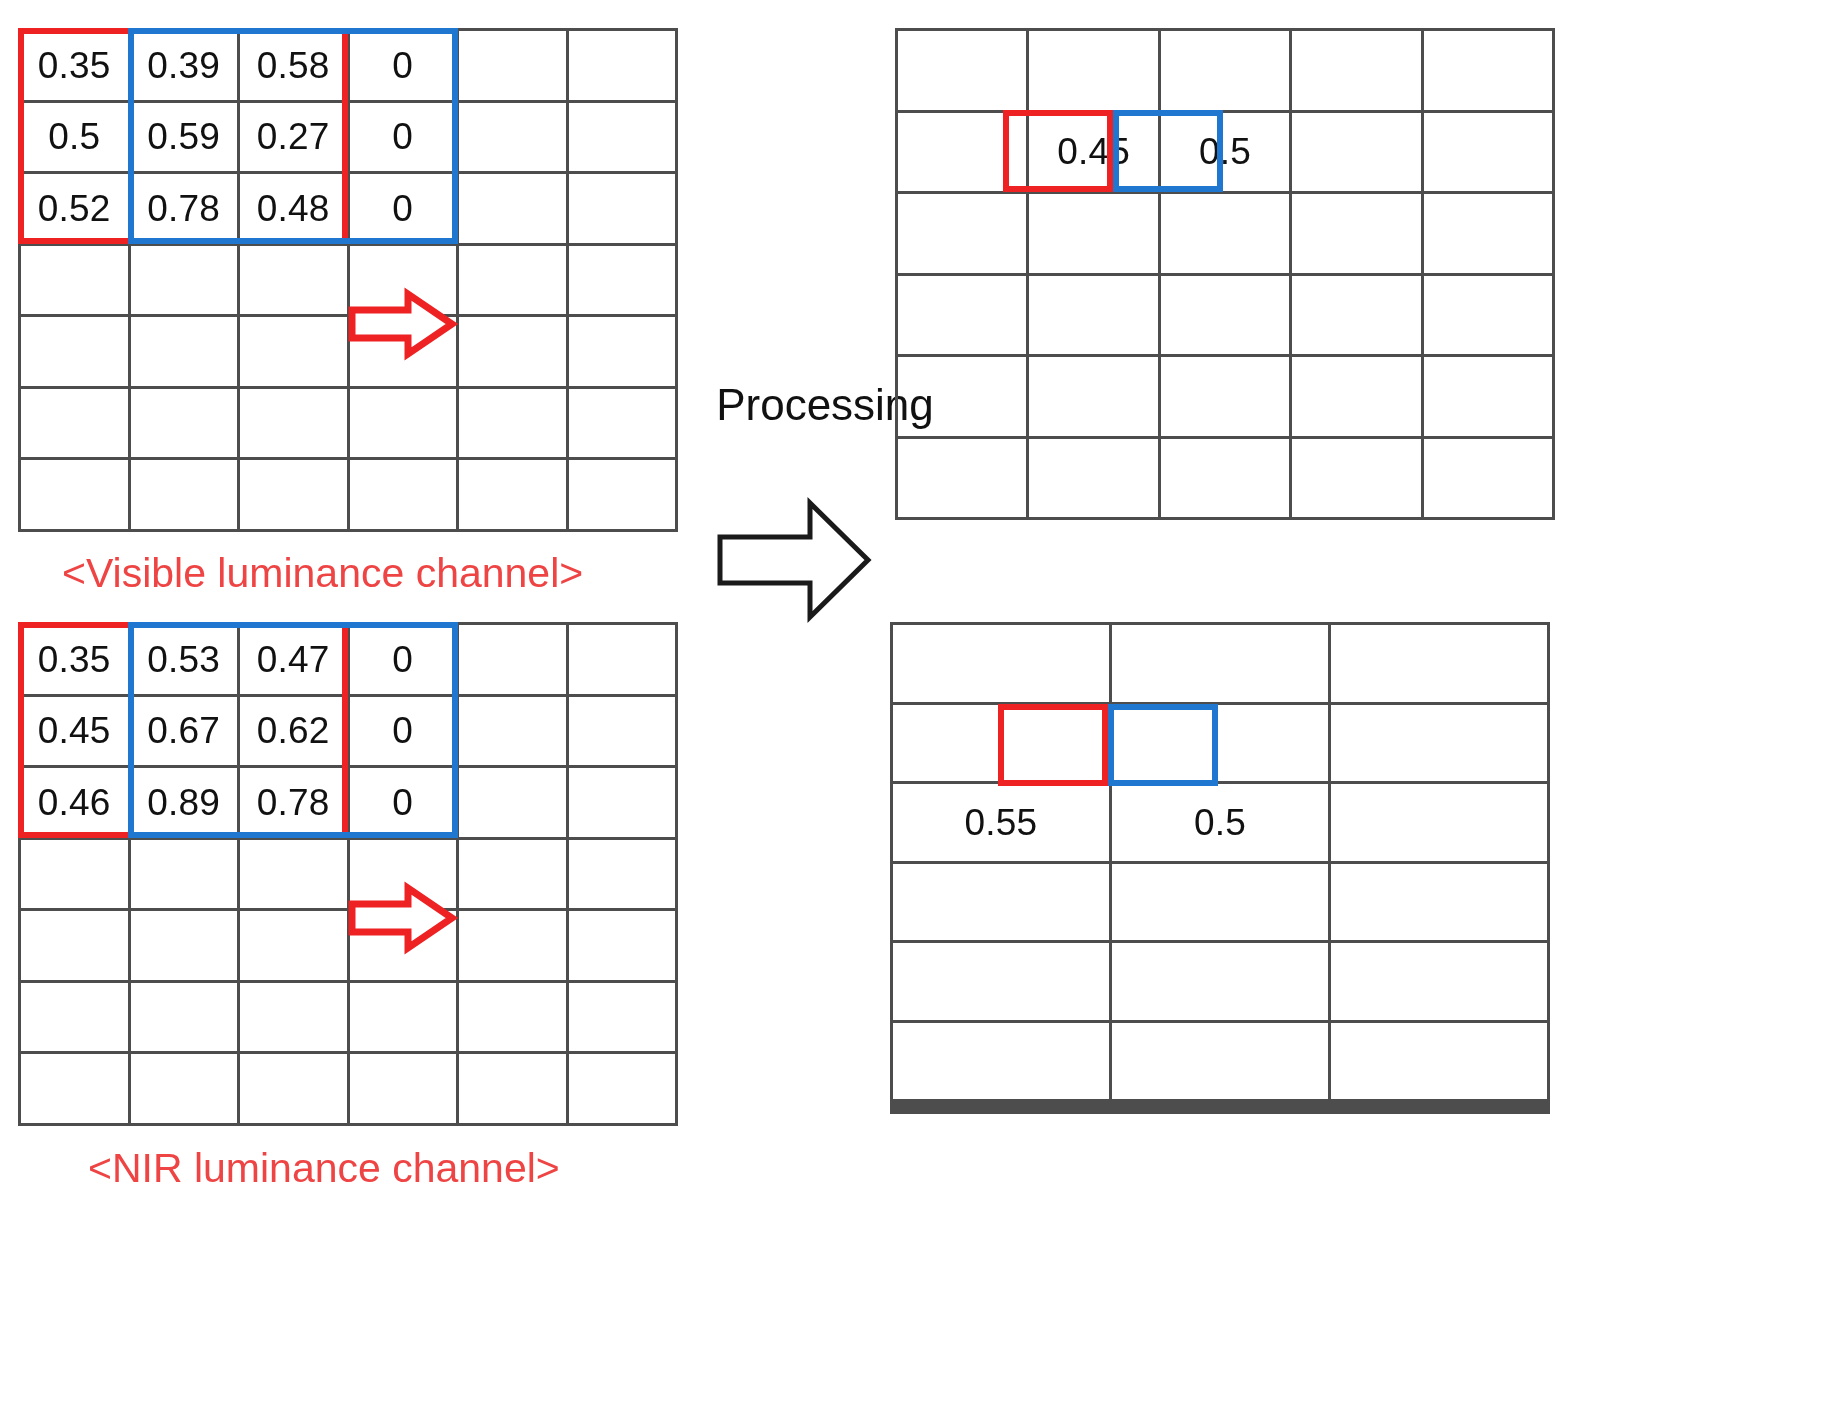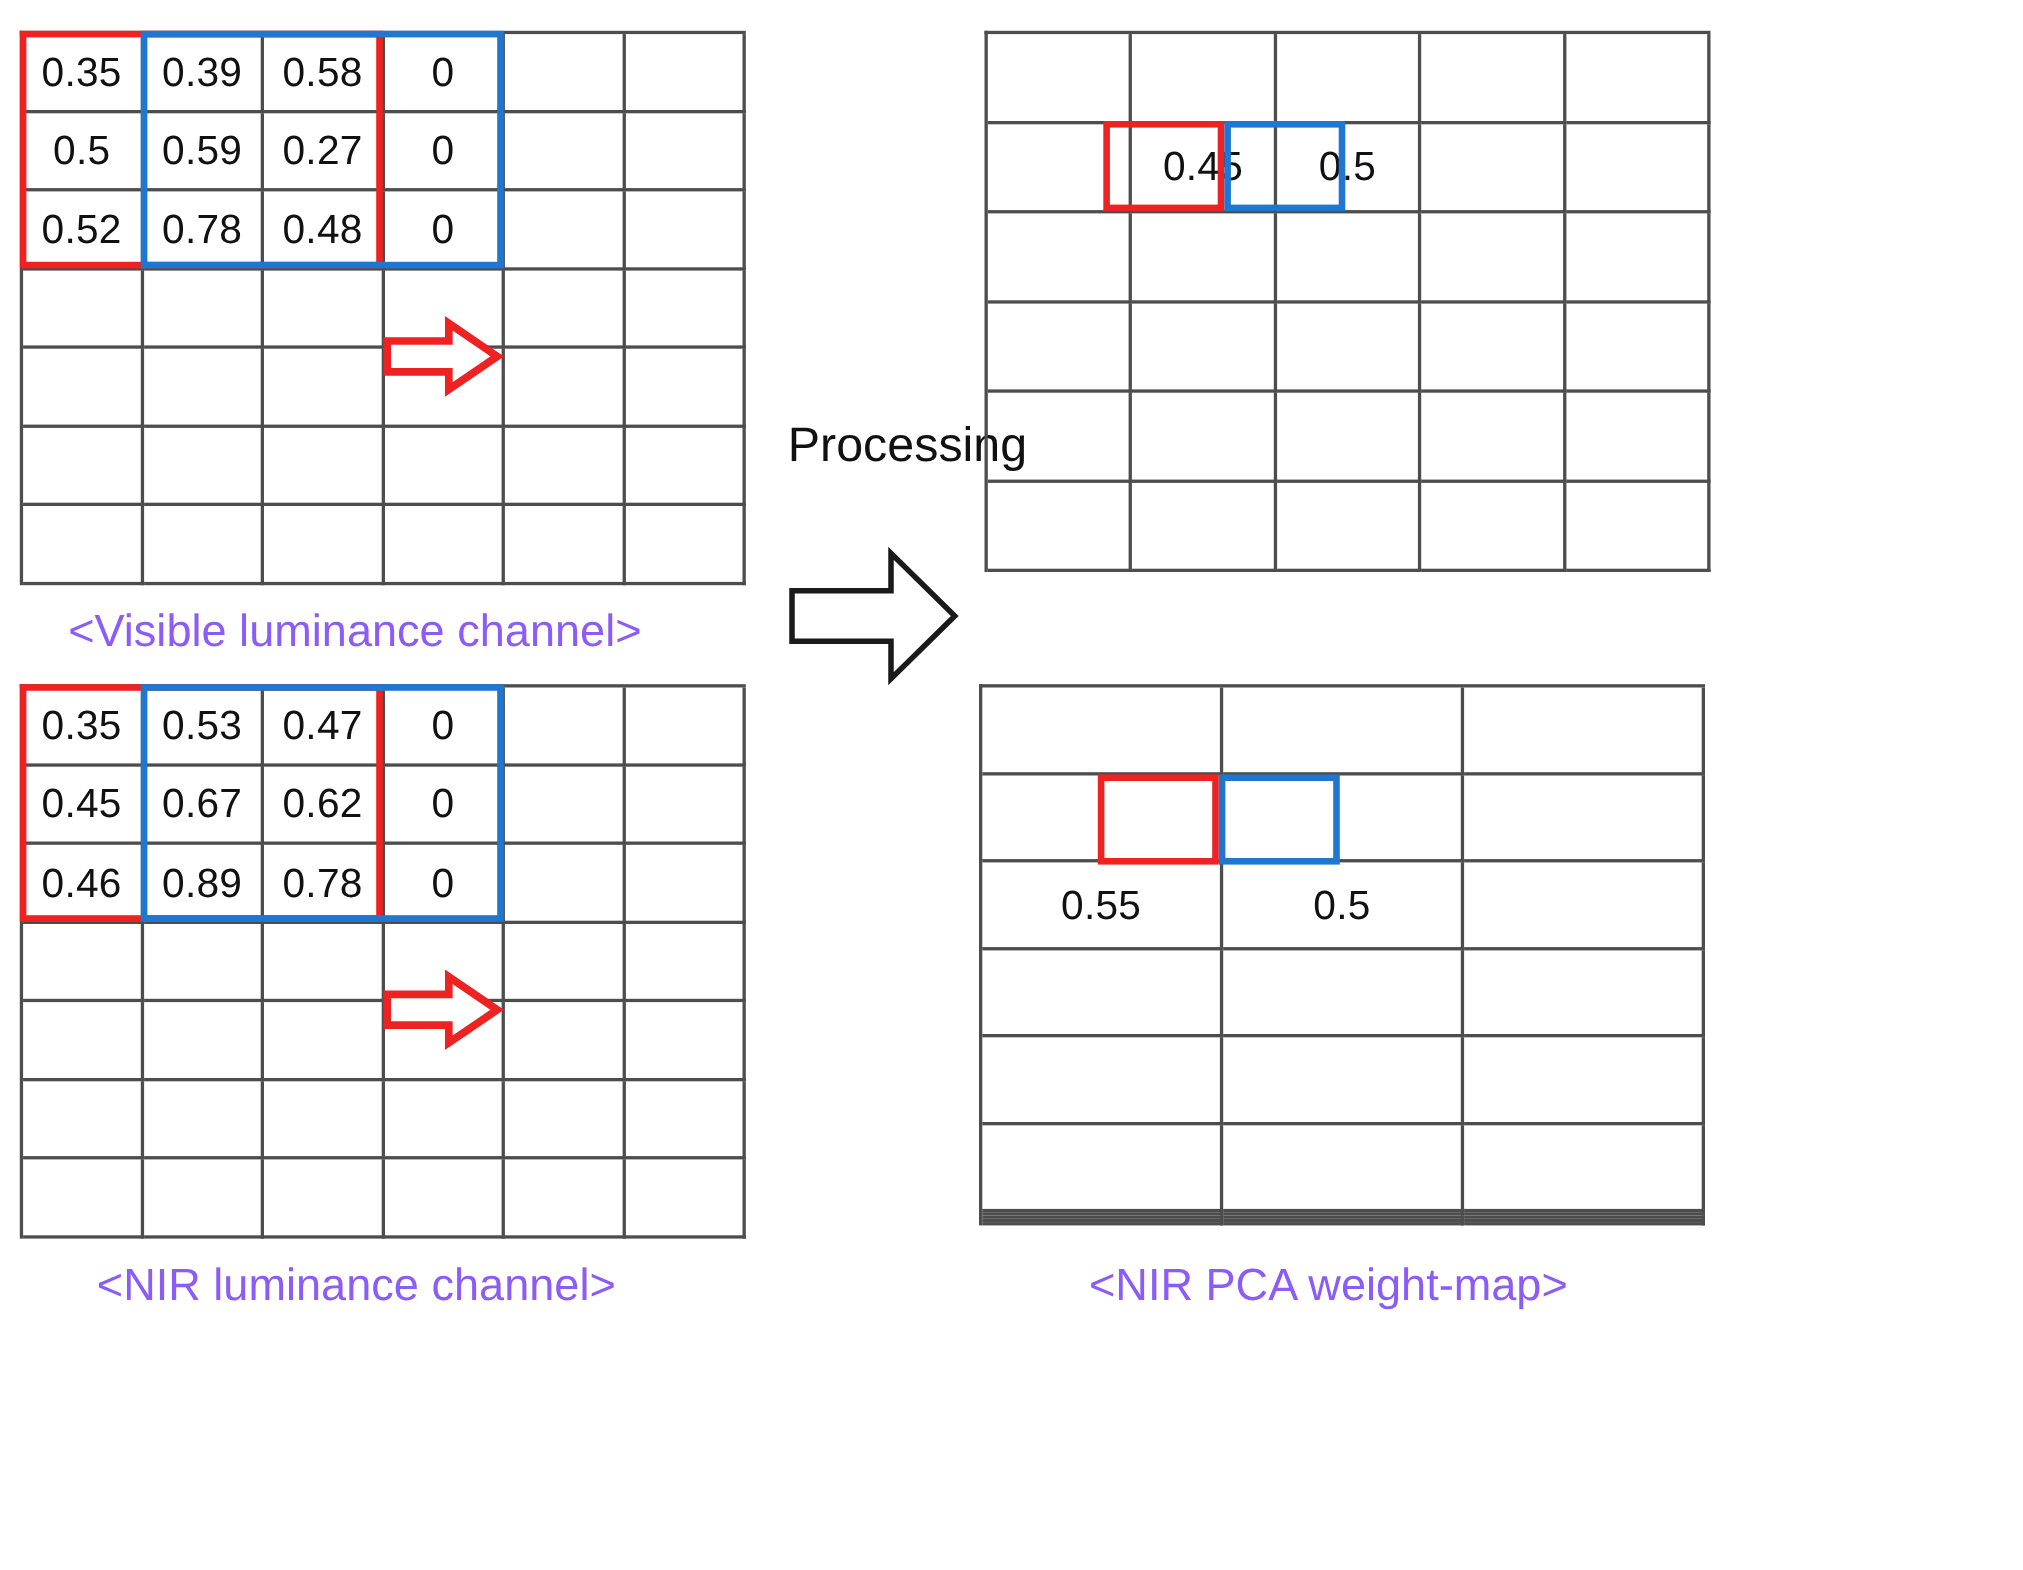--- a/index.html
+++ b/index.html
@@ -43,21 +43,21 @@
     pointer-events:none;
   }
   .obox.red{border:6px solid #ee2222;}
   .obox.blue{border:6px solid #1f77d0;}
 
   
   .caption{
     position:absolute;
     font-size:41px;
     white-space:nowrap;
-    color:#8b5cf6;
+    color:#ef4444;
     letter-spacing:0px;
   }
 
   
   .pca-label{
     position:absolute;
     text-align:center;
     font-size:44px;
     line-height:1.22;
     color:#111;
@@ -254,15 +254,14 @@
       <div class="cell"></div>
       <div class="cell"></div>
       <div class="cell"></div>
       <div class="cell"></div>
       <div class="cell"></div>
     </div>
 
   <div class="obox red" style="left:998px;top:704px;width:110px;height:82px;"></div>
   <div class="obox blue" style="left:1108px;top:704px;width:110px;height:82px;"></div>
 
-  <div class="caption" style="left:990px;top:1145px;">&lt;NIR PCA weight-map&gt;</div>
 
 </div>
 
 </body></html>

